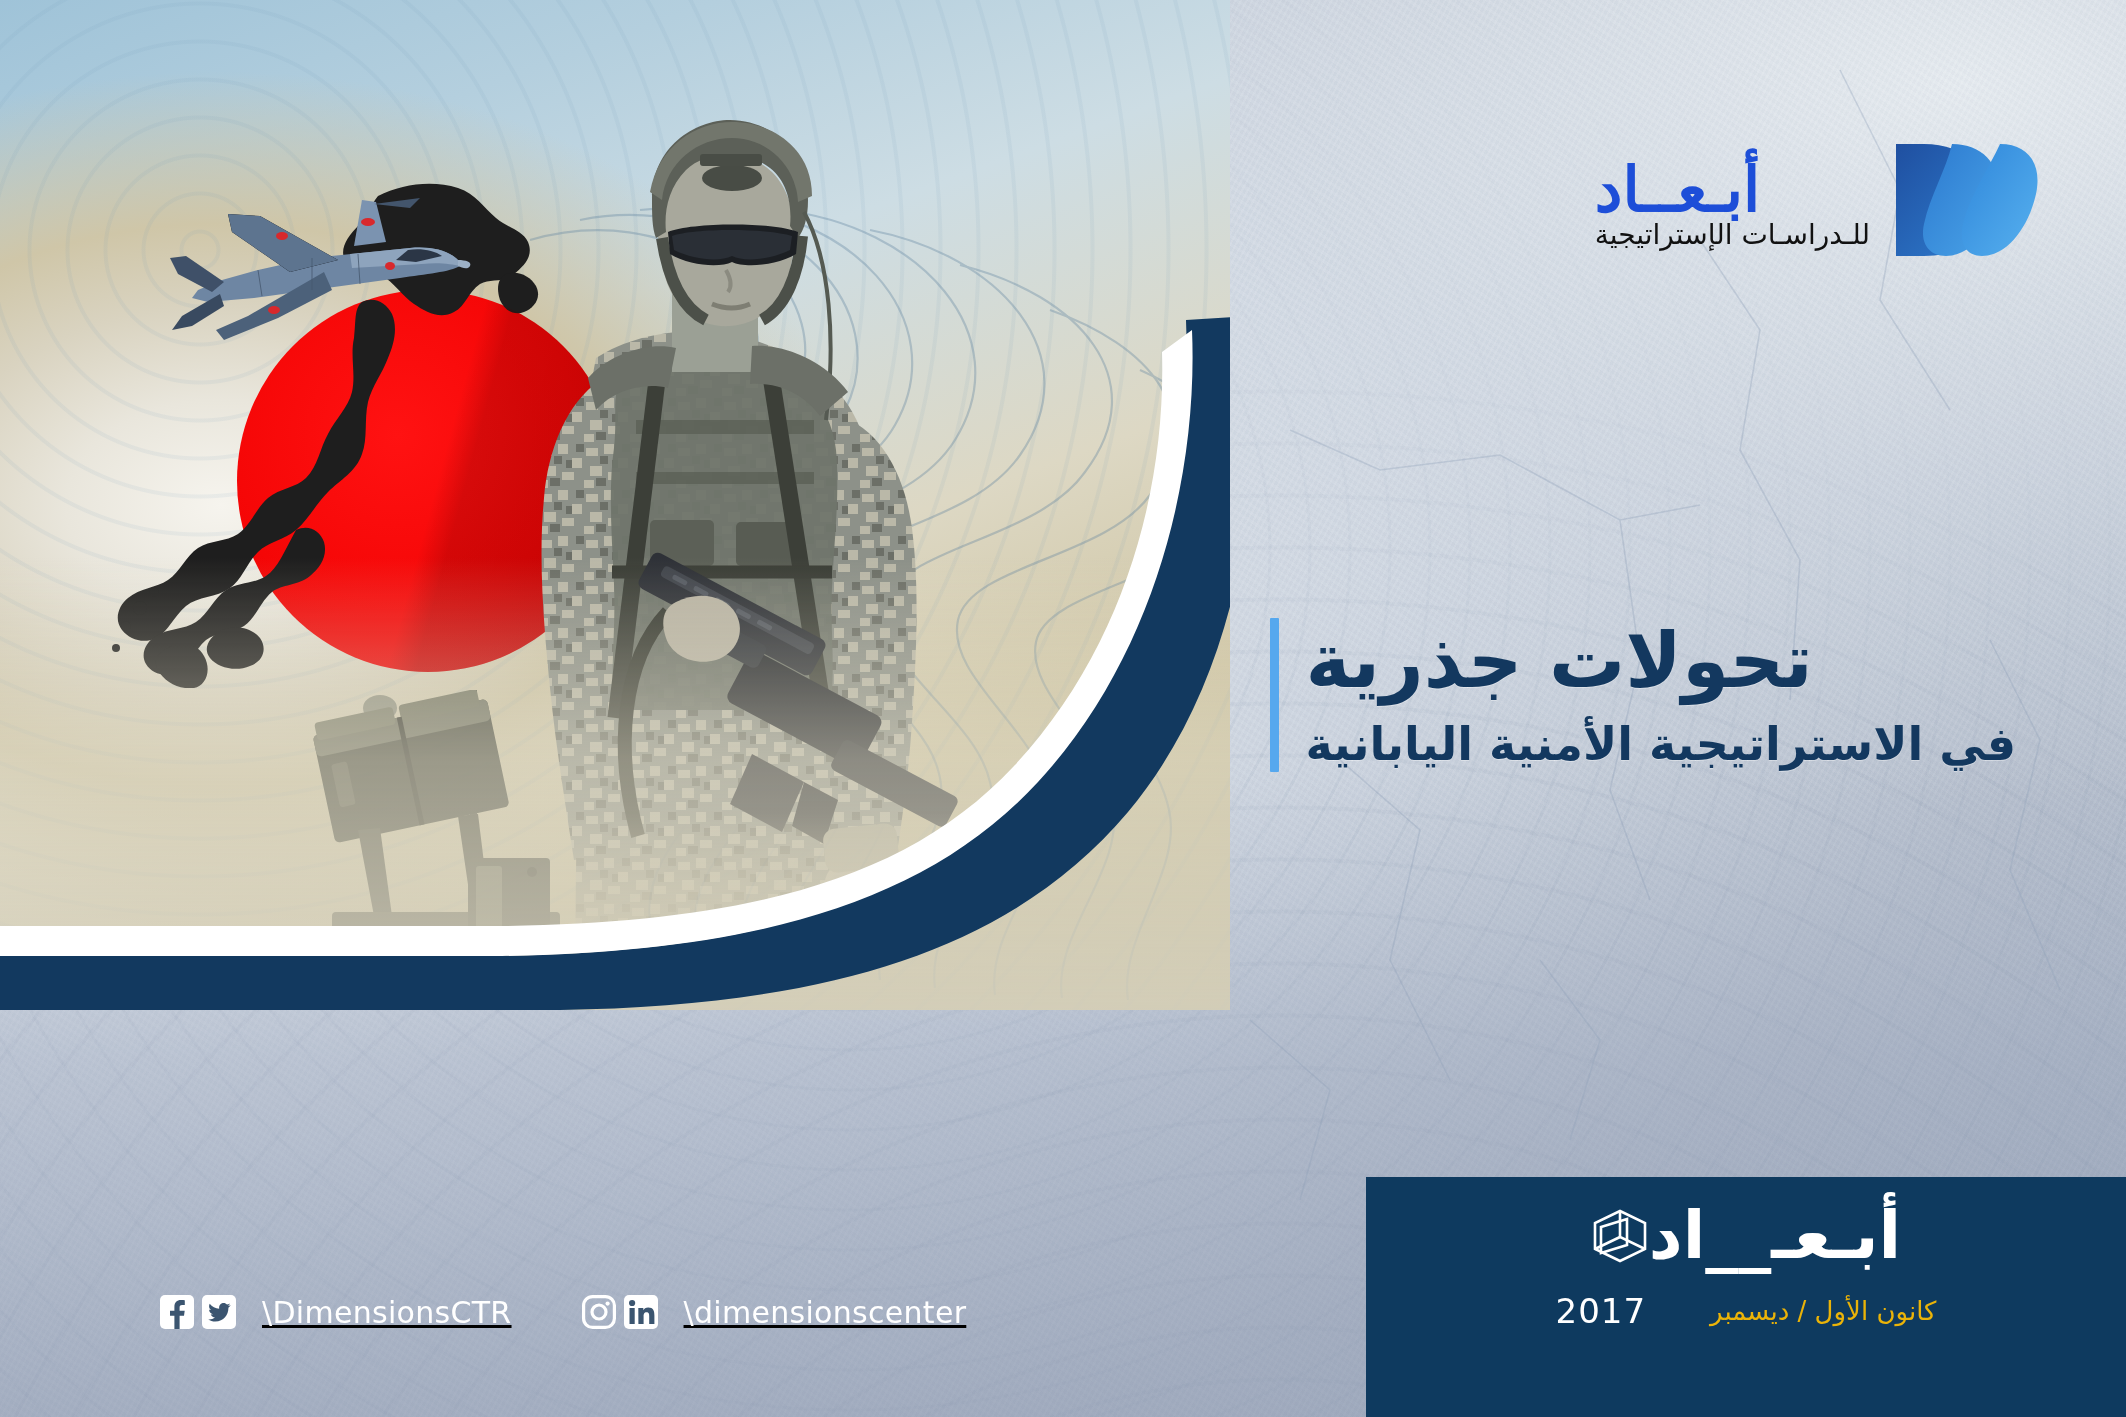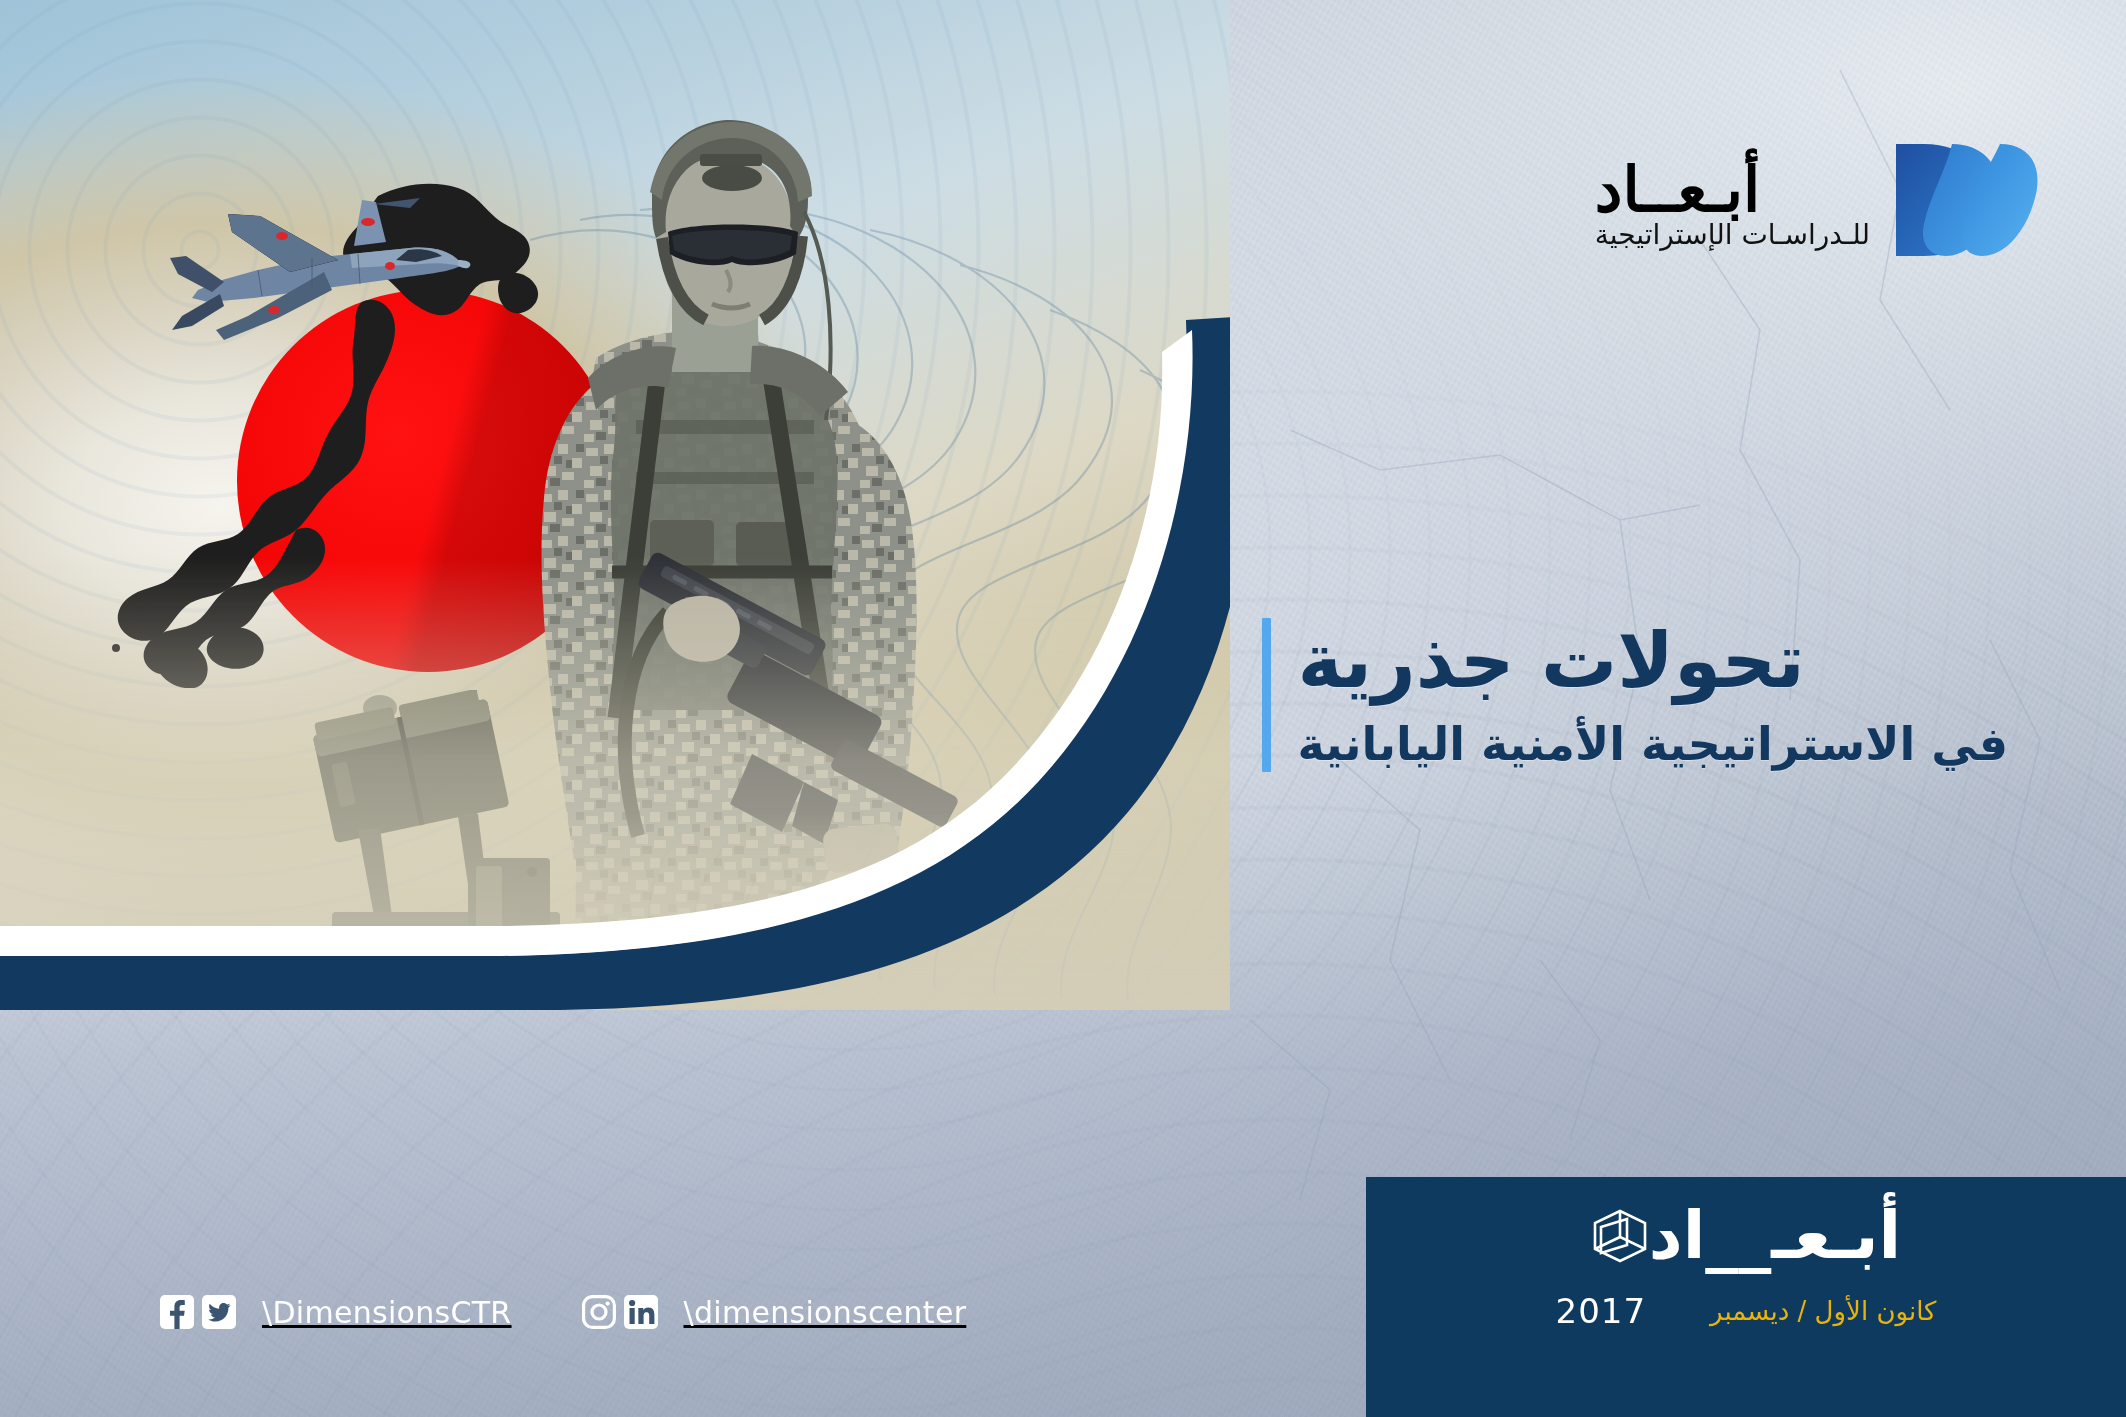--- a/index.html
+++ b/index.html
@@ -98,32 +98,32 @@
   
   .swoosh{position:absolute;left:0;top:0;width:1230px;height:1010px;pointer-events:none;}
 
   
   .logo{
     position:absolute;right:86px;top:140px;
     display:flex;align-items:center;gap:20px;
   }
   .logo-text{display:flex;flex-direction:column;align-items:flex-end;line-height:1;}
   .logo-main{
-    font-size:62px;font-weight:700;color:#000000;letter-spacing:2px;
+    font-size:62px;font-weight:700;color:#1d4ed8;letter-spacing:2px;
     font-family:Liberation Sans, sans-serif;
     margin-top:7px;
   }
   .logo-sub{
     font-size:28px;font-weight:400;color:#111;letter-spacing:1px;
   }
   .logo-mark{width:150px;height:120px;}
 
   
   .title-block{
-    position:absolute;right:118px;top:618px;
+    position:absolute;right:110px;top:618px;
     display:flex;align-items:stretch;gap:26px;flex-direction:row-reverse;
   }
   .title-bar{width:9px;background:#56a8ee;border-radius:1px;}
   .title-texts{display:flex;flex-direction:column;align-items:flex-end;justify-content:center;}
   .title-main{
     font-size:76px;font-weight:700;color:#13385f;line-height:1.12;letter-spacing:-1px;
     text-shadow:0 1px 0 rgba(255,255,255,.35);
   }
   .title-sub{
     font-size:46px;font-weight:700;color:#13385f;line-height:1.2;margin-top:14px;

